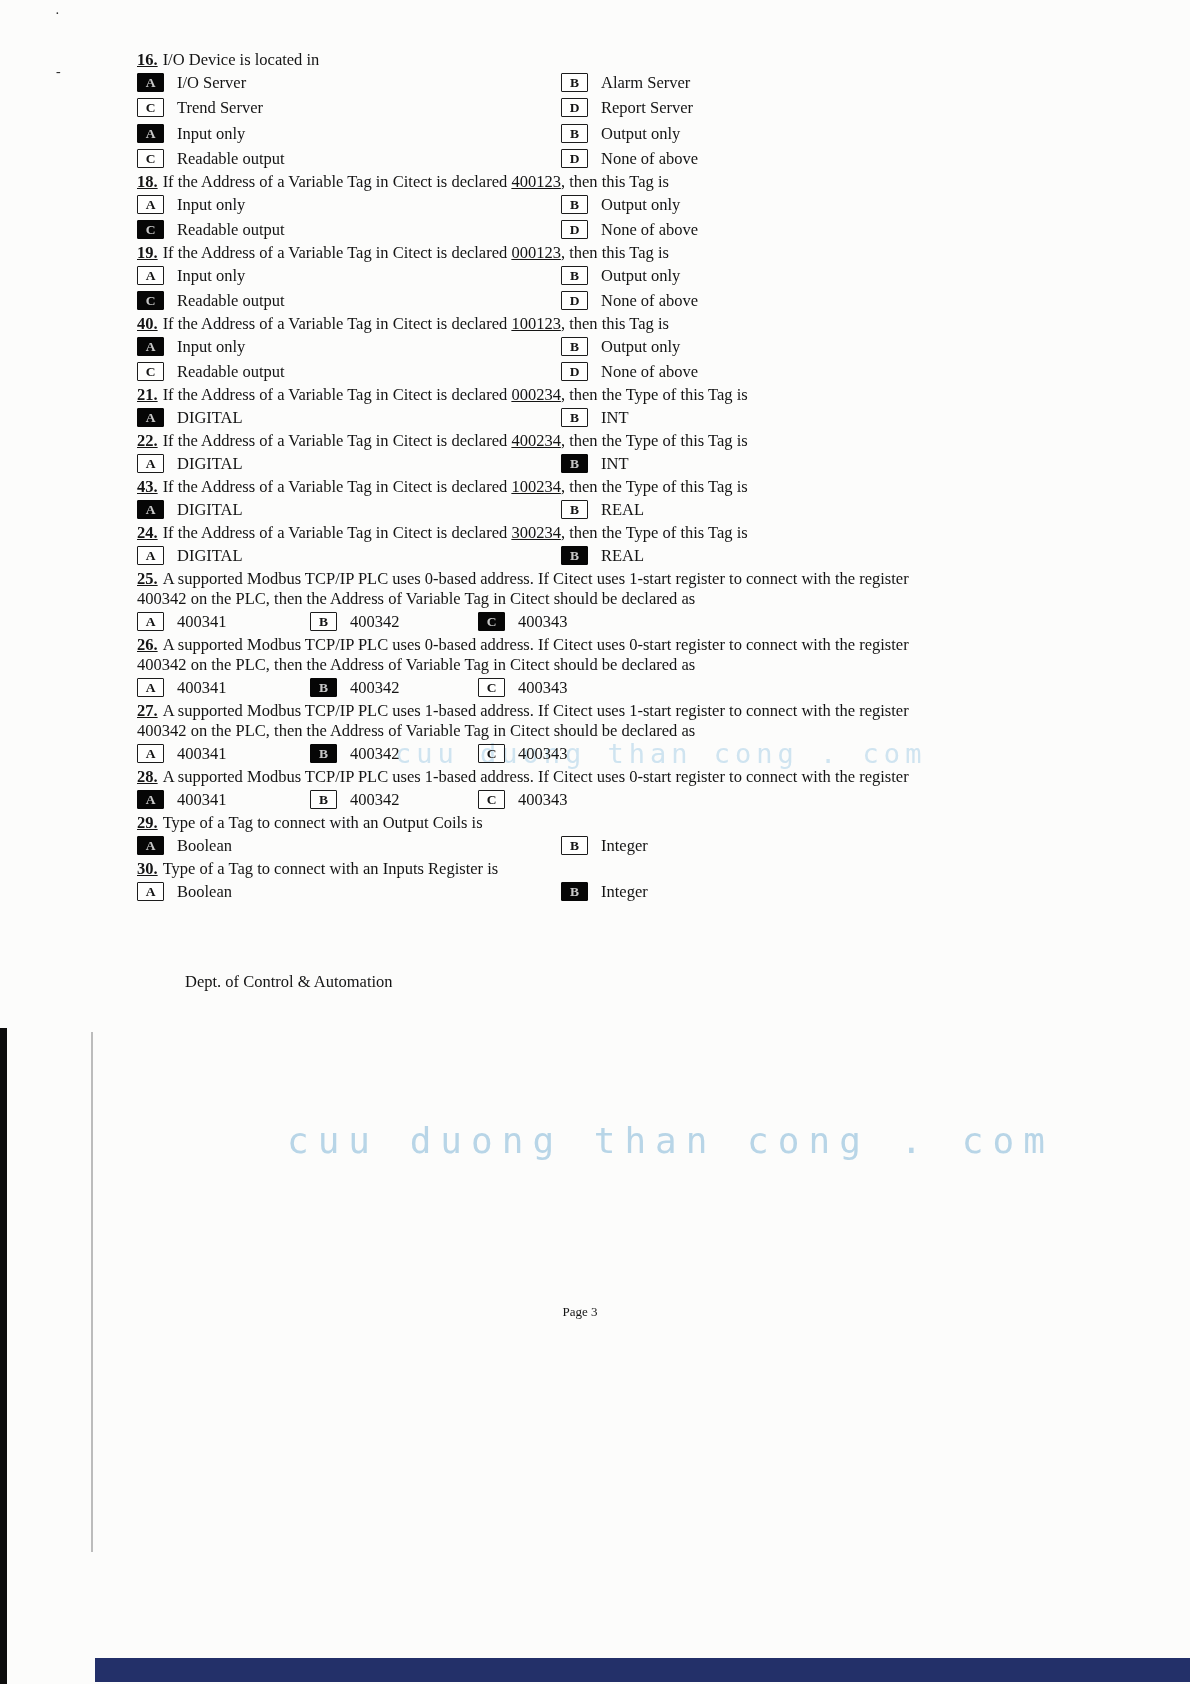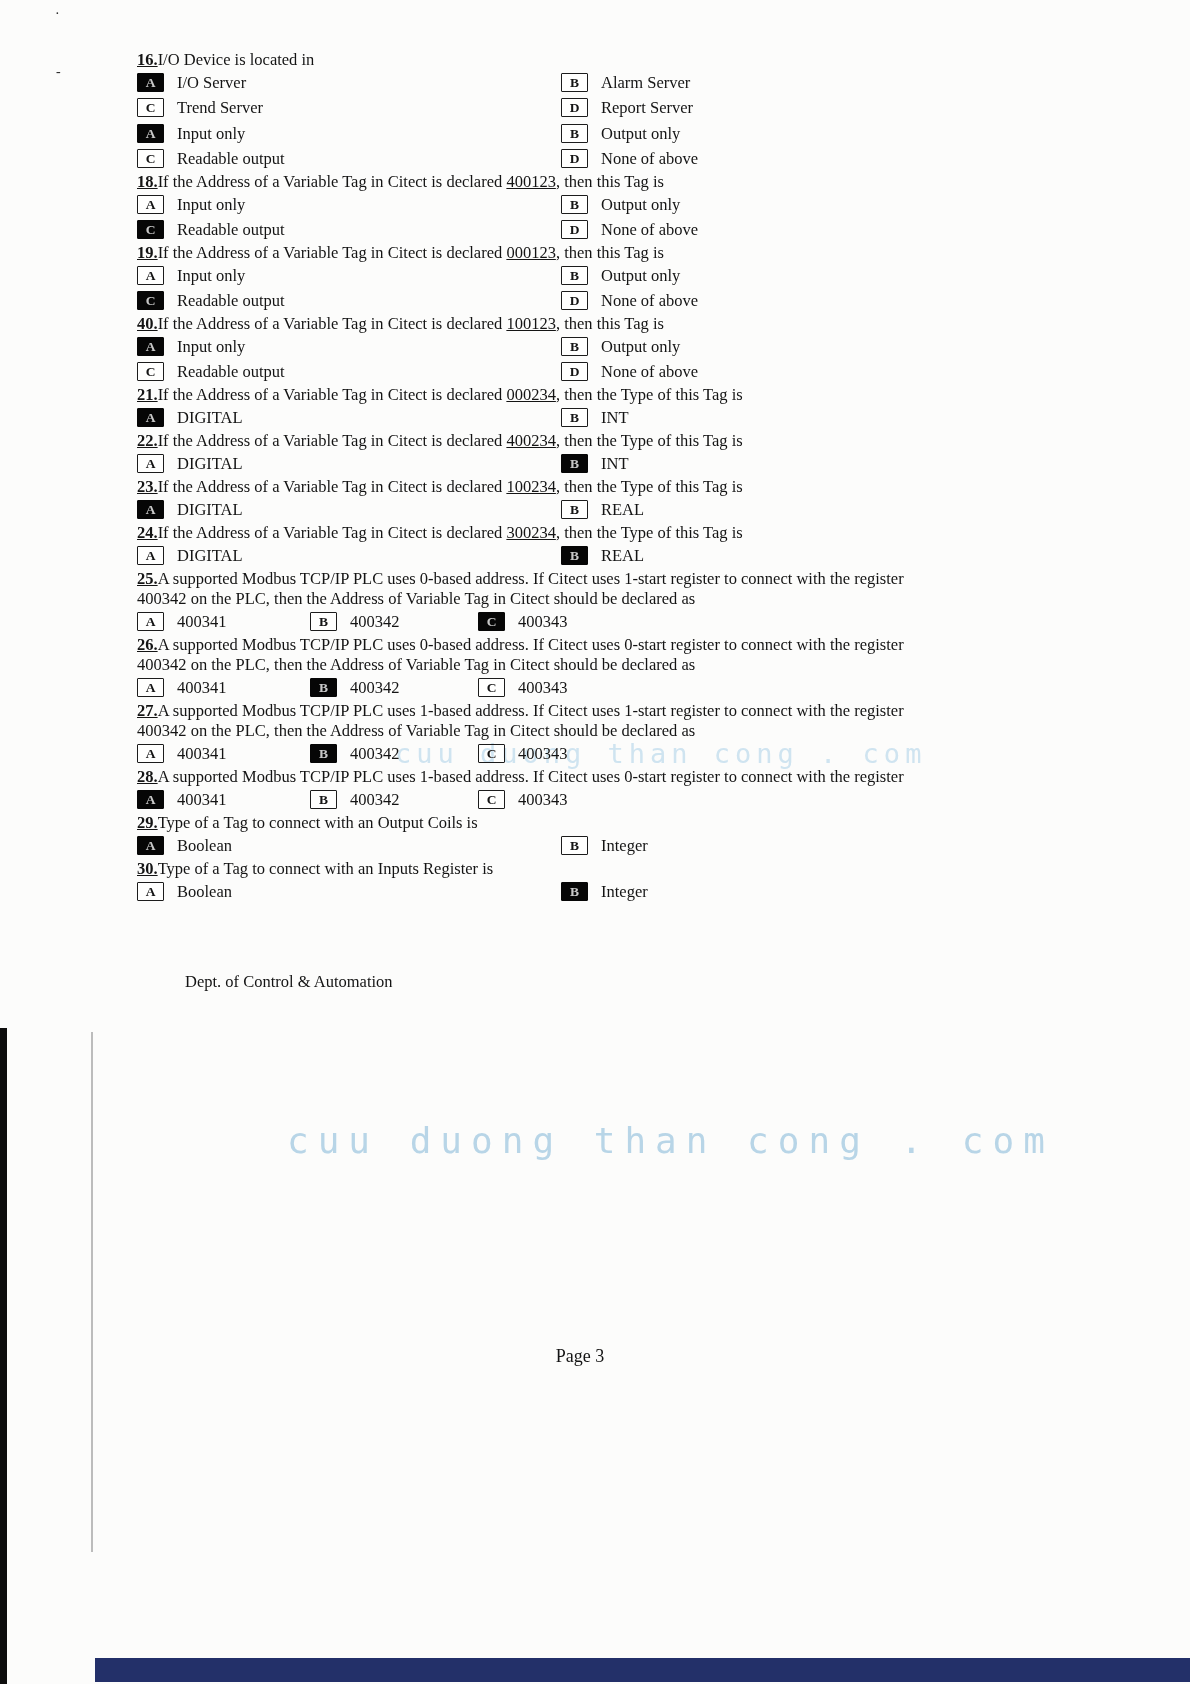--- a/index.html
+++ b/index.html
@@ -18,20 +18,21 @@
     left: 137px;
     top: 50px;
     width: 960px;
   }
   .question { margin-bottom: 1px; }
   .q-heading { font-size: 16.5px; line-height: 20px; }
   .q-heading .line { white-space: nowrap; }
   .q-num {
     font-weight: bold;
     text-decoration: underline;
+    margin-right: 5px;
   }
   .q-text u { text-decoration: underline; }
   .options { display: grid; }
   .options.cols2 { grid-template-columns: 424px 1fr; }
   .options.cols3 { grid-template-columns: 173px 168px 1fr; }
   .option { display: flex; align-items: center; height: 25px; }
   .opt-box {
     flex: 0 0 auto;
     display: inline-flex;
     align-items: center;
@@ -55,23 +56,23 @@
   .dept {
     position: absolute;
     left: 185px;
     top: 972px;
     font-size: 16.5px;
   }
   .pageno {
     position: absolute;
     left: 0;
     width: 1160px;
-    top: 1346px;
+    top: 1304px;
     text-align: center;
-    font-size: 18px;
+    font-size: 13px;
   }
   .wm {
     position: absolute;
     font-family: "DejaVu Sans Mono", monospace;
     white-space: nowrap;
     mix-blend-mode: darken;
     pointer-events: none;
   }
   .wm1 {
     left: 395px; top: 738px;
@@ -250,21 +251,21 @@
             <span class="opt-label">DIGITAL</span>
           </div>
           <div class="option">
             <span class="opt-box selected">B</span>
             <span class="opt-label">INT</span>
           </div>
         </div>
       </div>
       <div class="question">
         <div class="q-heading">
-          <div class="line"><span class="q-num">23.</span><span class="q-text">If the Address of a Variable Tag in Citect is declared <u>100234</u>, then the Type of this Tag is</span></div>
+          <div class="line"><span class="q-num">43.</span><span class="q-text">If the Address of a Variable Tag in Citect is declared <u>100234</u>, then the Type of this Tag is</span></div>
         </div>
         <div class="options cols2">
           <div class="option">
             <span class="opt-box selected">A</span>
             <span class="opt-label">DIGITAL</span>
           </div>
           <div class="option">
             <span class="opt-box">B</span>
             <span class="opt-label">REAL</span>
           </div>

